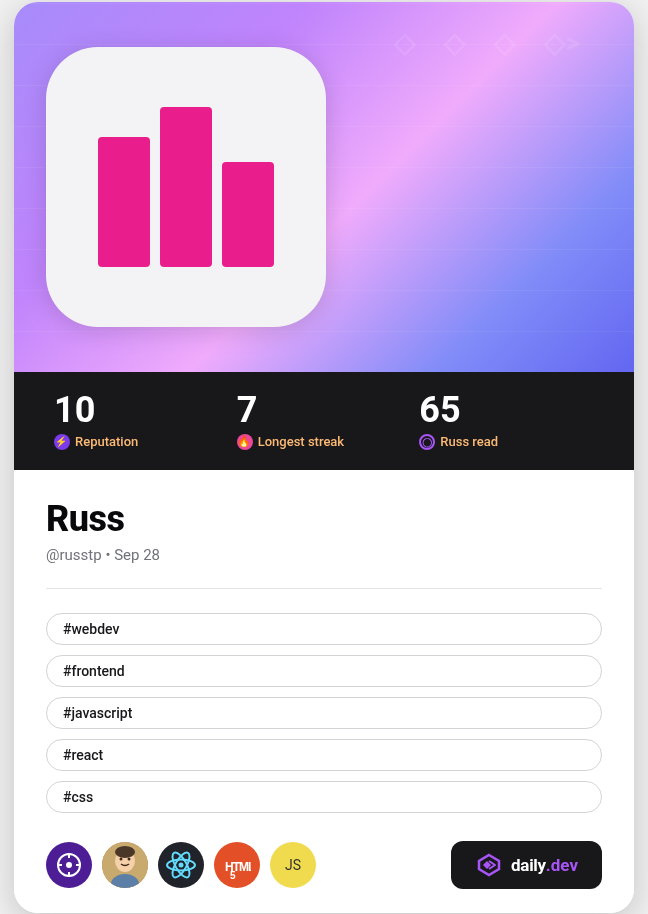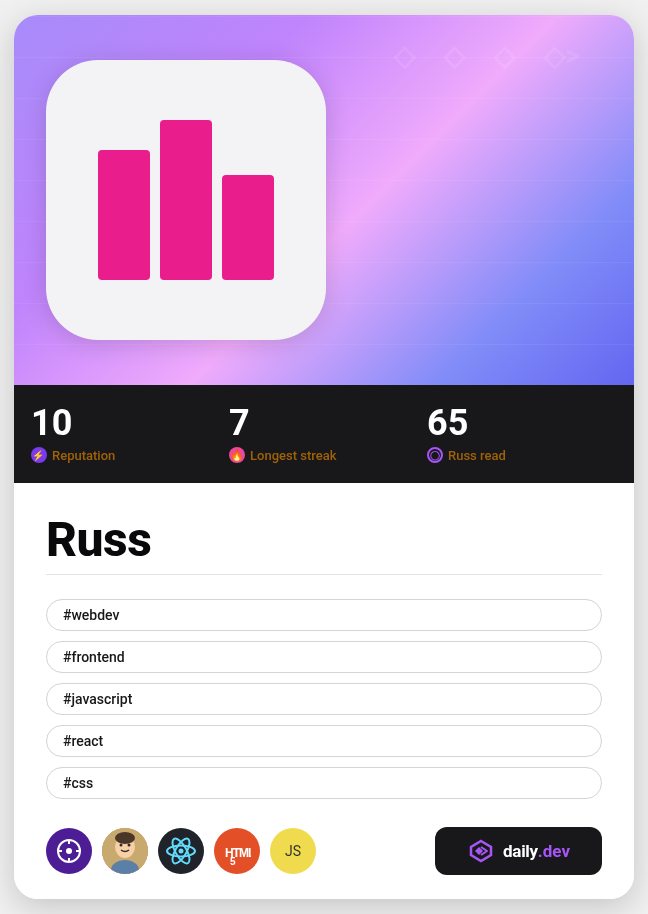--- a/index.html
+++ b/index.html
@@ -77,21 +77,21 @@
       border-radius: 52px;
       display: flex;
       align-items: center;
       justify-content: center;
       box-shadow: 0 4px 24px rgba(0,0,0,0.15);
     }
 
     
     .stats-bar {
       background: #18181b;
-      padding: 20px 17px;
+      padding: 20px 40px;
       display: flex;
       align-items: center;
       justify-content: flex-start;
       gap: 8px;
     }
 
     .stat-item {
       flex: 1;
       display: flex;
       flex-direction: column;
@@ -133,32 +133,32 @@
     }
 
     .stat-icon.violet {
       border: 2px solid #a855f7;
       color: #a855f7;
       background: transparent;
     }
 
     .stat-label {
       font-size: 13px;
-      color: #a16207;
+      color: #fdba74;
       font-weight: 500;
     }
 
     
     .profile-section {
       padding: 28px 32px 24px;
       background: #ffffff;
     }
 
     .username {
-      font-size: 48px;
+      font-size: 36px;
       font-weight: 800;
       color: #09090b;
       letter-spacing: -0.5px;
       margin-bottom: 6px;
     }
 
     .handle-date {
       font-size: 15px;
       color: #71717a;
       margin-bottom: 24px;
@@ -212,21 +212,21 @@
     }
 
     .tech-icon.user-avatar {
       background: #d97706;
       overflow: hidden;
     }
 
     .daily-dev-badge {
       background: #18181b;
       border-radius: 12px;
-      padding: 10px 32px;
+      padding: 10px 24px;
       display: flex;
       align-items: center;
       gap: 8px;
     }
 
     
     .chart-bars {
       display: flex;
       align-items: flex-end;
       gap: 10px;
@@ -336,20 +336,25 @@
         <div class="stat-icon violet" style="font-size:9px; font-weight:bold;">◯</div>
         <span class="stat-label">Russ read</span>
       </div>
     </div>
   </div>
 
   <div class="profile-section">
 
     <div class="username">Russ</div>
 
+    <div class="handle-date">
+      <span>@russtp</span>
+      <span> • </span>
+      <span>Sep 28</span>
+    </div>
 
     <div class="divider"></div>
 
     <div class="tags">
       <span class="tag">#webdev</span>
       <span class="tag">#frontend</span>
       <span class="tag">#javascript</span>
       <span class="tag">#react</span>
       <span class="tag">#css</span>
     </div>

